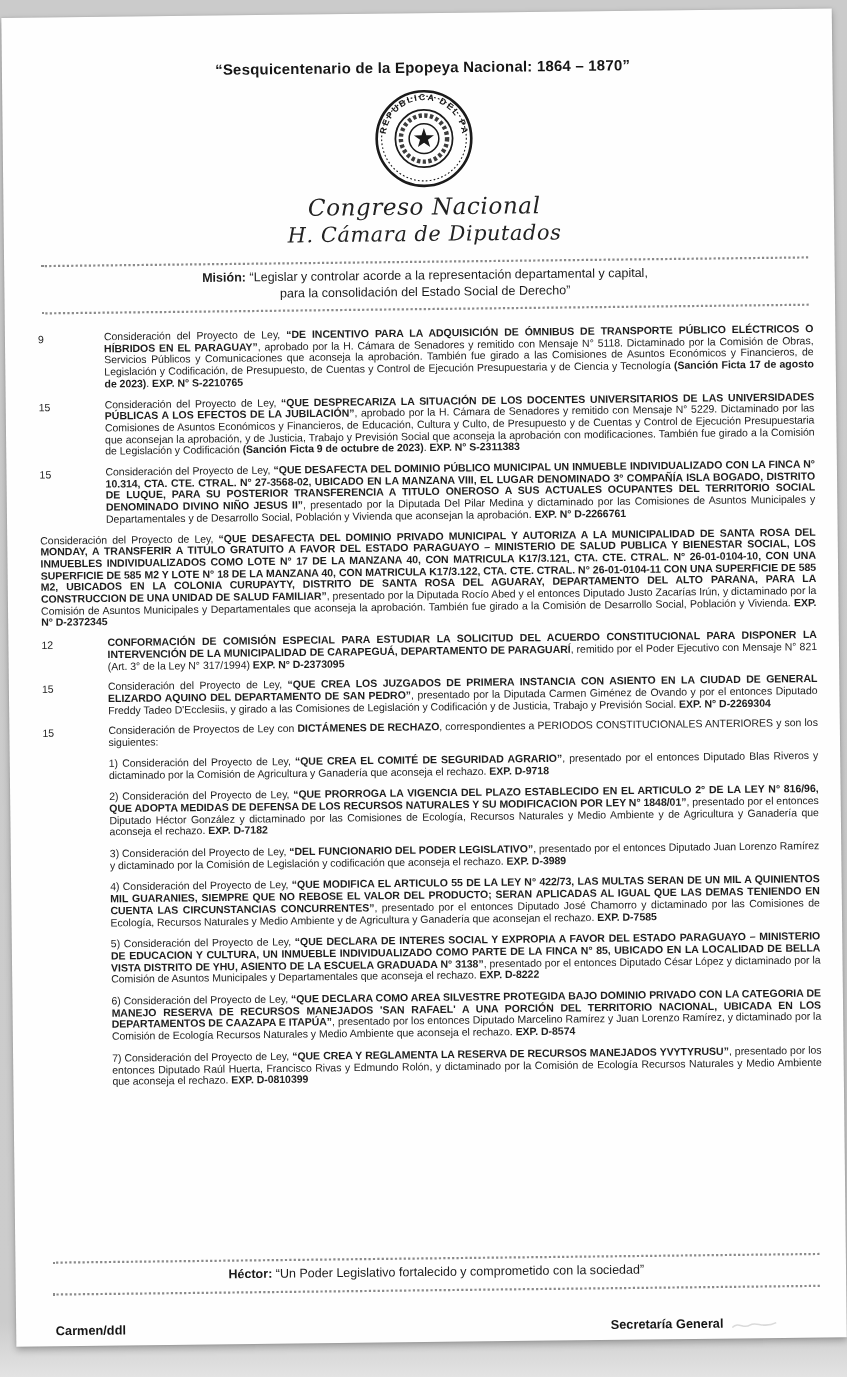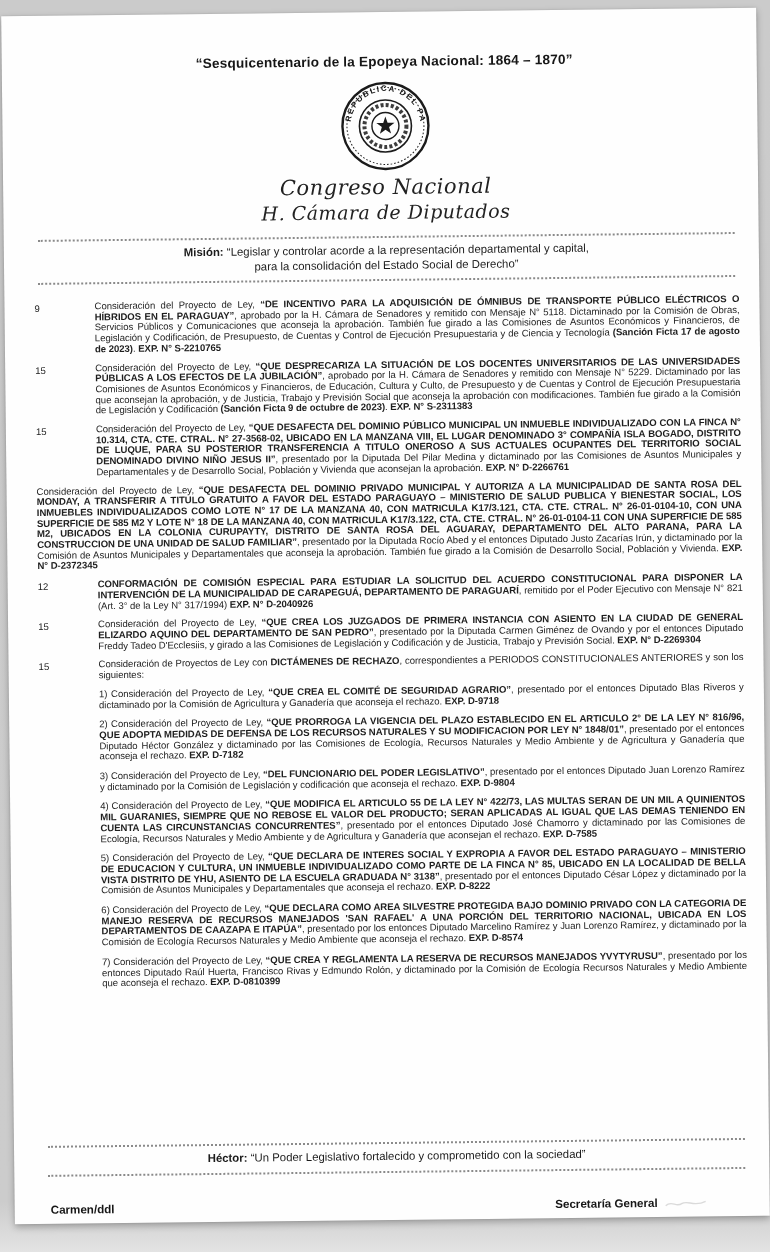--- a/index.html
+++ b/index.html
@@ -110,41 +110,41 @@
         </div>
         <div class="item">
           <div class="num">15</div>
           <div class="txt"><span>Consideración del Proyecto de Ley, </span><span class="b">“QUE DESAFECTA DEL DOMINIO PÚBLICO MUNICIPAL UN INMUEBLE INDIVIDUALIZADO CON LA FINCA N° 10.314, CTA. CTE. CTRAL. N° 27-3568-02, UBICADO EN LA MANZANA VIII, EL LUGAR DENOMINADO 3° COMPAÑÍA ISLA BOGADO, DISTRITO DE LUQUE, PARA SU POSTERIOR TRANSFERENCIA A TITULO ONEROSO A SUS ACTUALES OCUPANTES DEL TERRITORIO SOCIAL DENOMINADO DIVINO NIÑO JESUS II”</span><span>, presentado por la Diputada Del Pilar Medina y dictaminado por las Comisiones de Asuntos Municipales y Departamentales y de Desarrollo Social, Población y Vivienda que aconsejan la aprobación. </span><span class="b">EXP. N° </span><span class="b u">D-2266761</span></div>
         </div>
         <div class="item">
           <div class="txt"><span>Consideración del Proyecto de Ley, </span><span class="b">“QUE DESAFECTA DEL DOMINIO PRIVADO MUNICIPAL Y AUTORIZA A LA MUNICIPALIDAD DE SANTA ROSA DEL MONDAY, A TRANSFERIR A TITULO GRATUITO A FAVOR DEL ESTADO PARAGUAYO – MINISTERIO DE SALUD PUBLICA Y BIENESTAR SOCIAL, LOS INMUEBLES INDIVIDUALIZADOS COMO LOTE N° 17 DE LA MANZANA 40, CON MATRICULA K17/3.121, CTA. CTE. CTRAL. N° 26-01-0104-10, CON UNA SUPERFICIE DE 585 M2 Y LOTE N° 18 DE LA MANZANA 40, CON MATRICULA K17/3.122, CTA. CTE. CTRAL. N° 26-01-0104-11 CON UNA SUPERFICIE DE  585 M2, UBICADOS EN LA COLONIA CURUPAYTY, DISTRITO DE SANTA ROSA DEL AGUARAY, DEPARTAMENTO DEL ALTO PARANA, PARA LA CONSTRUCCION DE UNA UNIDAD DE SALUD FAMILIAR”</span><span>, presentado por la Diputada Rocío Abed y el entonces Diputado Justo Zacarías Irún, y dictaminado por la Comisión de Asuntos Municipales y Departamentales que aconseja la aprobación. También fue girado a la Comisión de Desarrollo Social, Población y Vivienda. </span><span class="b">EXP. N° </span><span class="b u">D-2372345</span></div>
         </div>
         <div class="item">
           <div class="num">12</div>
-          <div class="txt"><span class="b">CONFORMACIÓN DE COMISIÓN ESPECIAL PARA ESTUDIAR LA SOLICITUD DEL ACUERDO CONSTITUCIONAL PARA DISPONER LA INTERVENCIÓN DE LA MUNICIPALIDAD DE CARAPEGUÁ, DEPARTAMENTO DE PARAGUARÍ</span><span>, remitido por el Poder Ejecutivo con Mensaje N° 821 (Art. 3° de la Ley N° 317/1994) </span><span class="b">EXP. N° </span><span class="b u">D-2040926</span></div>
+          <div class="txt"><span class="b">CONFORMACIÓN DE COMISIÓN ESPECIAL PARA ESTUDIAR LA SOLICITUD DEL ACUERDO CONSTITUCIONAL PARA DISPONER LA INTERVENCIÓN DE LA MUNICIPALIDAD DE CARAPEGUÁ, DEPARTAMENTO DE PARAGUARÍ</span><span>, remitido por el Poder Ejecutivo con Mensaje N° 821 (Art. 3° de la Ley N° 317/1994) </span><span class="b">EXP. N° </span><span class="b u">D-2373095</span></div>
         </div>
         <div class="item">
           <div class="num">15</div>
           <div class="txt"><span>Consideración del Proyecto de Ley, </span><span class="b">“QUE CREA LOS JUZGADOS DE PRIMERA INSTANCIA CON ASIENTO EN LA CIUDAD DE GENERAL ELIZARDO AQUINO DEL DEPARTAMENTO DE SAN PEDRO”</span><span>, presentado por la Diputada Carmen Giménez de Ovando y por el entonces Diputado Freddy Tadeo D'Ecclesiis, y girado a las Comisiones de Legislación y Codificación y de Justicia, Trabajo y Previsión Social. </span><span class="b">EXP. N° </span><span class="b u">D-2269304</span></div>
         </div>
         <div class="item">
           <div class="num">15</div>
           <div class="txt"><span>Consideración de Proyectos de Ley con </span><span class="b">DICTÁMENES DE RECHAZO</span><span>, correspondientes a PERIODOS CONSTITUCIONALES ANTERIORES y son los siguientes:</span></div>
         </div>
         <div class="item sub">
           <div class="num"></div>
           <div class="txt"><span>1) Consideración del Proyecto de Ley, </span><span class="b">“QUE CREA EL COMITÉ DE SEGURIDAD AGRARIO”</span><span>, presentado por el entonces Diputado Blas Riveros y dictaminado por la Comisión de Agricultura y Ganadería que aconseja el rechazo. </span><span class="b">EXP. </span><span class="b u">D-9718</span></div>
         </div>
         <div class="item sub">
           <div class="num"></div>
           <div class="txt"><span>2) Consideración del Proyecto de Ley, </span><span class="b">“QUE PRORROGA LA VIGENCIA DEL PLAZO ESTABLECIDO EN EL ARTICULO 2° DE LA LEY N° 816/96, QUE ADOPTA MEDIDAS DE DEFENSA DE LOS RECURSOS NATURALES Y SU MODIFICACION POR LEY N° 1848/01”</span><span>, presentado por el entonces Diputado Héctor González y dictaminado por las Comisiones de Ecología, Recursos Naturales y Medio Ambiente y de Agricultura y Ganadería que aconseja el rechazo. </span><span class="b">EXP. </span><span class="b u">D-7182</span></div>
         </div>
         <div class="item sub">
           <div class="num"></div>
-          <div class="txt"><span>3) Consideración del Proyecto de Ley, </span><span class="b">“DEL FUNCIONARIO DEL PODER LEGISLATIVO”</span><span>, presentado por el entonces Diputado Juan Lorenzo Ramírez y dictaminado por la Comisión de Legislación y codificación que aconseja el rechazo. </span><span class="b">EXP. </span><span class="b u">D-9804</span></div>
+          <div class="txt"><span>3) Consideración del Proyecto de Ley, </span><span class="b">“DEL FUNCIONARIO DEL PODER LEGISLATIVO”</span><span>, presentado por el entonces Diputado Juan Lorenzo Ramírez y dictaminado por la Comisión de Legislación y codificación que aconseja el rechazo. </span><span class="b">EXP. </span><span class="b u">D-3989</span></div>
         </div>
         <div class="item sub">
           <div class="num"></div>
           <div class="txt"><span>4) Consideración del Proyecto de Ley, </span><span class="b">“QUE MODIFICA EL ARTICULO 55 DE LA LEY N° 422/73, LAS MULTAS SERAN DE UN MIL A QUINIENTOS MIL GUARANIES, SIEMPRE QUE NO REBOSE EL VALOR DEL PRODUCTO; SERAN APLICADAS AL IGUAL QUE LAS DEMAS TENIENDO EN CUENTA LAS CIRCUNSTANCIAS CONCURRENTES”</span><span>, presentado por el entonces Diputado José Chamorro y dictaminado por las Comisiones de Ecología, Recursos Naturales y Medio Ambiente y de Agricultura y Ganadería que aconsejan el rechazo. </span><span class="b">EXP. </span><span class="b u">D-7585</span></div>
         </div>
         <div class="item sub">
           <div class="num"></div>
           <div class="txt"><span>5) Consideración del Proyecto de Ley, </span><span class="b">“QUE DECLARA DE INTERES SOCIAL Y EXPROPIA A FAVOR DEL ESTADO PARAGUAYO – MINISTERIO DE EDUCACION Y CULTURA, UN INMUEBLE INDIVIDUALIZADO COMO PARTE DE LA FINCA N° 85, UBICADO EN LA LOCALIDAD DE BELLA VISTA DISTRITO DE YHU, ASIENTO DE LA ESCUELA GRADUADA N° 3138”</span><span>, presentado por el entonces Diputado César López y dictaminado por la Comisión de Asuntos Municipales y Departamentales que aconseja el rechazo. </span><span class="b">EXP. </span><span class="b u">D-8222</span></div>
         </div>
         <div class="item sub">

